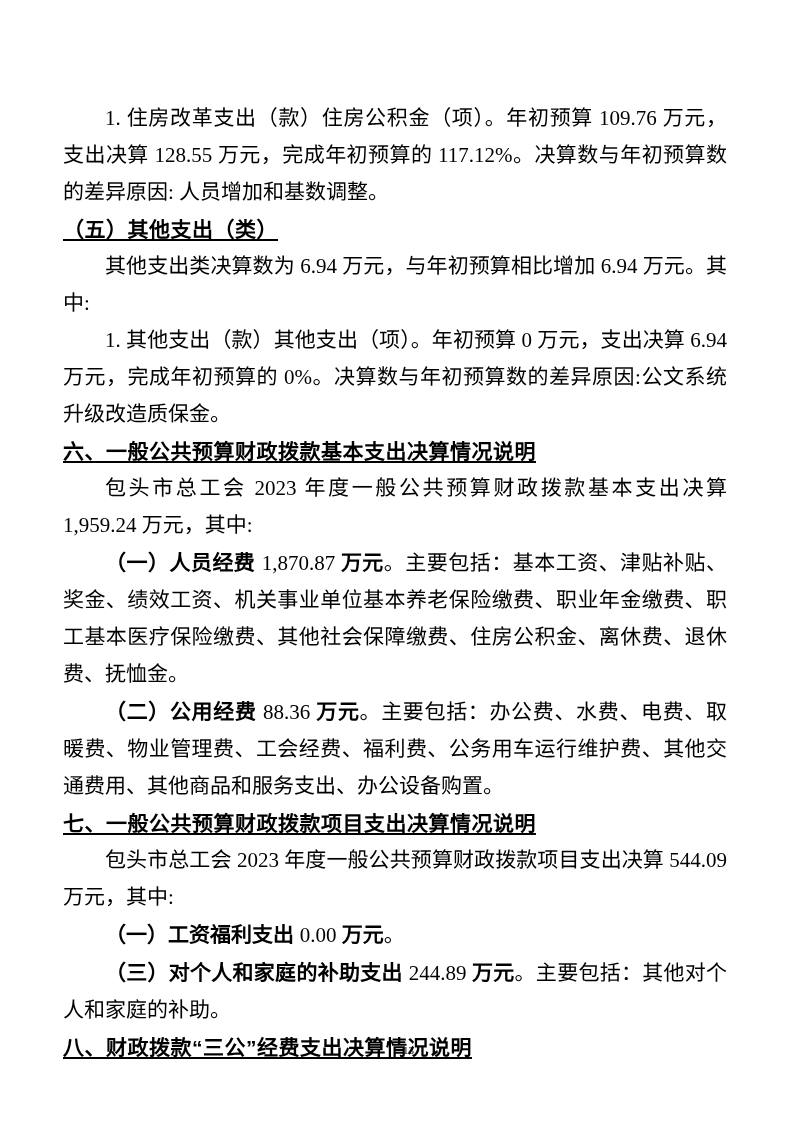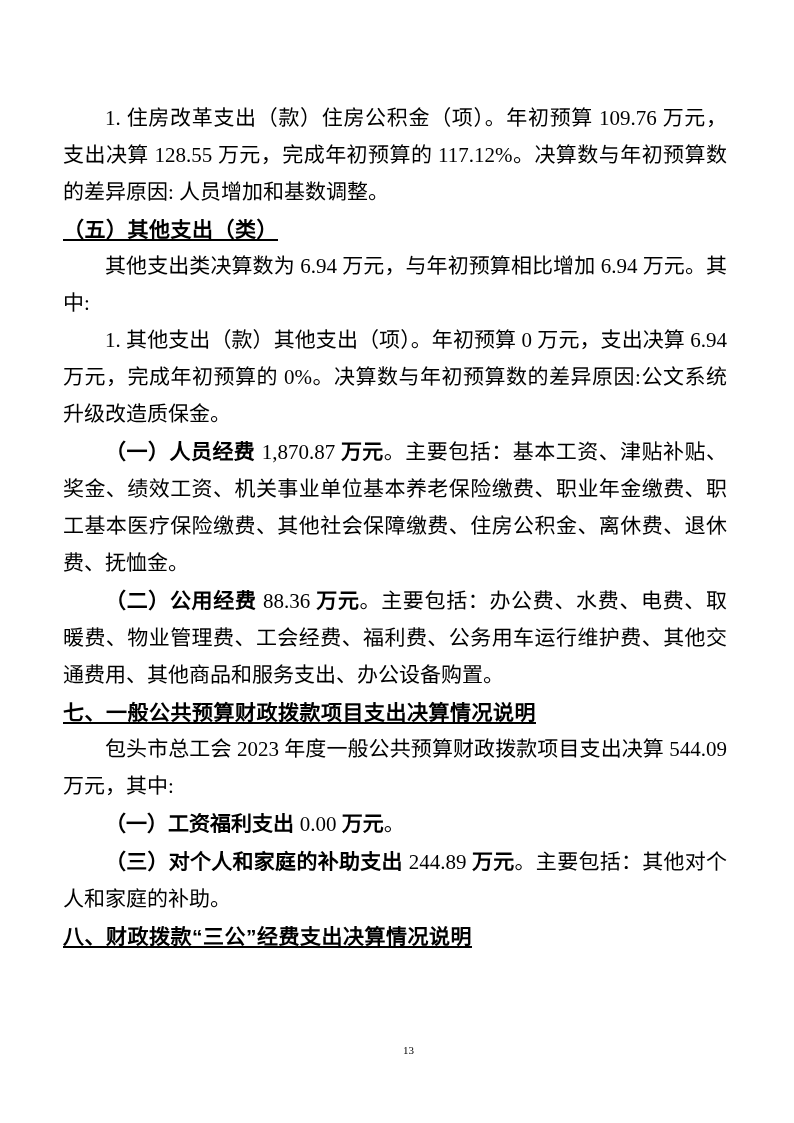--- a/index.html
+++ b/index.html
@@ -62,20 +62,22 @@
 </style>
 </head>
 <body>
 
 <div class="page">
   <div class="content" id="content">
       <p class="body indent"><span class="run">1. 住房改革支出（款）住房公积金（项）。年初预算 109.76 万元，支出决算 128.55 万元，完成年初预算的 117.12%。决算数与年初预算数的差异原因: 人员增加和基数调整。</span></p>
       <p class="heading-sub"><span class="run bold">（五）其他支出（类）</span></p>
       <p class="body indent"><span class="run">其他支出类决算数为 6.94 万元，与年初预算相比增加 6.94 万元。其中:</span></p>
       <p class="body indent"><span class="run">1. 其他支出（款）其他支出（项）。年初预算 0 万元，支出决算 6.94 万元，完成年初预算的 0%。决算数与年初预算数的差异原因:公文系统升级改造质保金。</span></p>
+      <p class="heading-major"><span class="run bold">六、一般公共预算财政拨款基本支出决算情况说明</span></p>
+      <p class="body indent"><span class="run">包头市总工会 2023 年度一般公共预算财政拨款基本支出决算 1,959.24 万元，其中:</span></p>
       <p class="body indent"><span class="run bold">（一）人员经费 </span><span class="run">1,870.87 </span><span class="run bold">万元</span><span class="run">。主要包括：基本工资、津贴补贴、奖金、绩效工资、机关事业单位基本养老保险缴费、职业年金缴费、职工基本医疗保险缴费、其他社会保障缴费、住房公积金、离休费、退休费、抚恤金。</span></p>
       <p class="body indent"><span class="run bold">（二）公用经费 </span><span class="run">88.36 </span><span class="run bold">万元</span><span class="run">。主要包括：办公费、水费、电费、取暖费、物业管理费、工会经费、福利费、公务用车运行维护费、其他交通费用、其他商品和服务支出、办公设备购置。</span></p>
       <p class="heading-major"><span class="run bold">七、一般公共预算财政拨款项目支出决算情况说明</span></p>
       <p class="body indent"><span class="run">包头市总工会 2023 年度一般公共预算财政拨款项目支出决算 544.09 万元，其中:</span></p>
       <p class="body indent"><span class="run bold">（一）工资福利支出 </span><span class="run">0.00 </span><span class="run bold">万元</span><span class="run">。</span></p>
       <p class="body indent"><span class="run bold">（三）对个人和家庭的补助支出 </span><span class="run">244.89 </span><span class="run bold">万元</span><span class="run">。主要包括：其他对个人和家庭的补助。</span></p>
       <p class="heading-major"><span class="run bold">八、财政拨款“三公”经费支出决算情况说明</span></p>
     </div>
   <div class="footer">
     <span>13</span>

